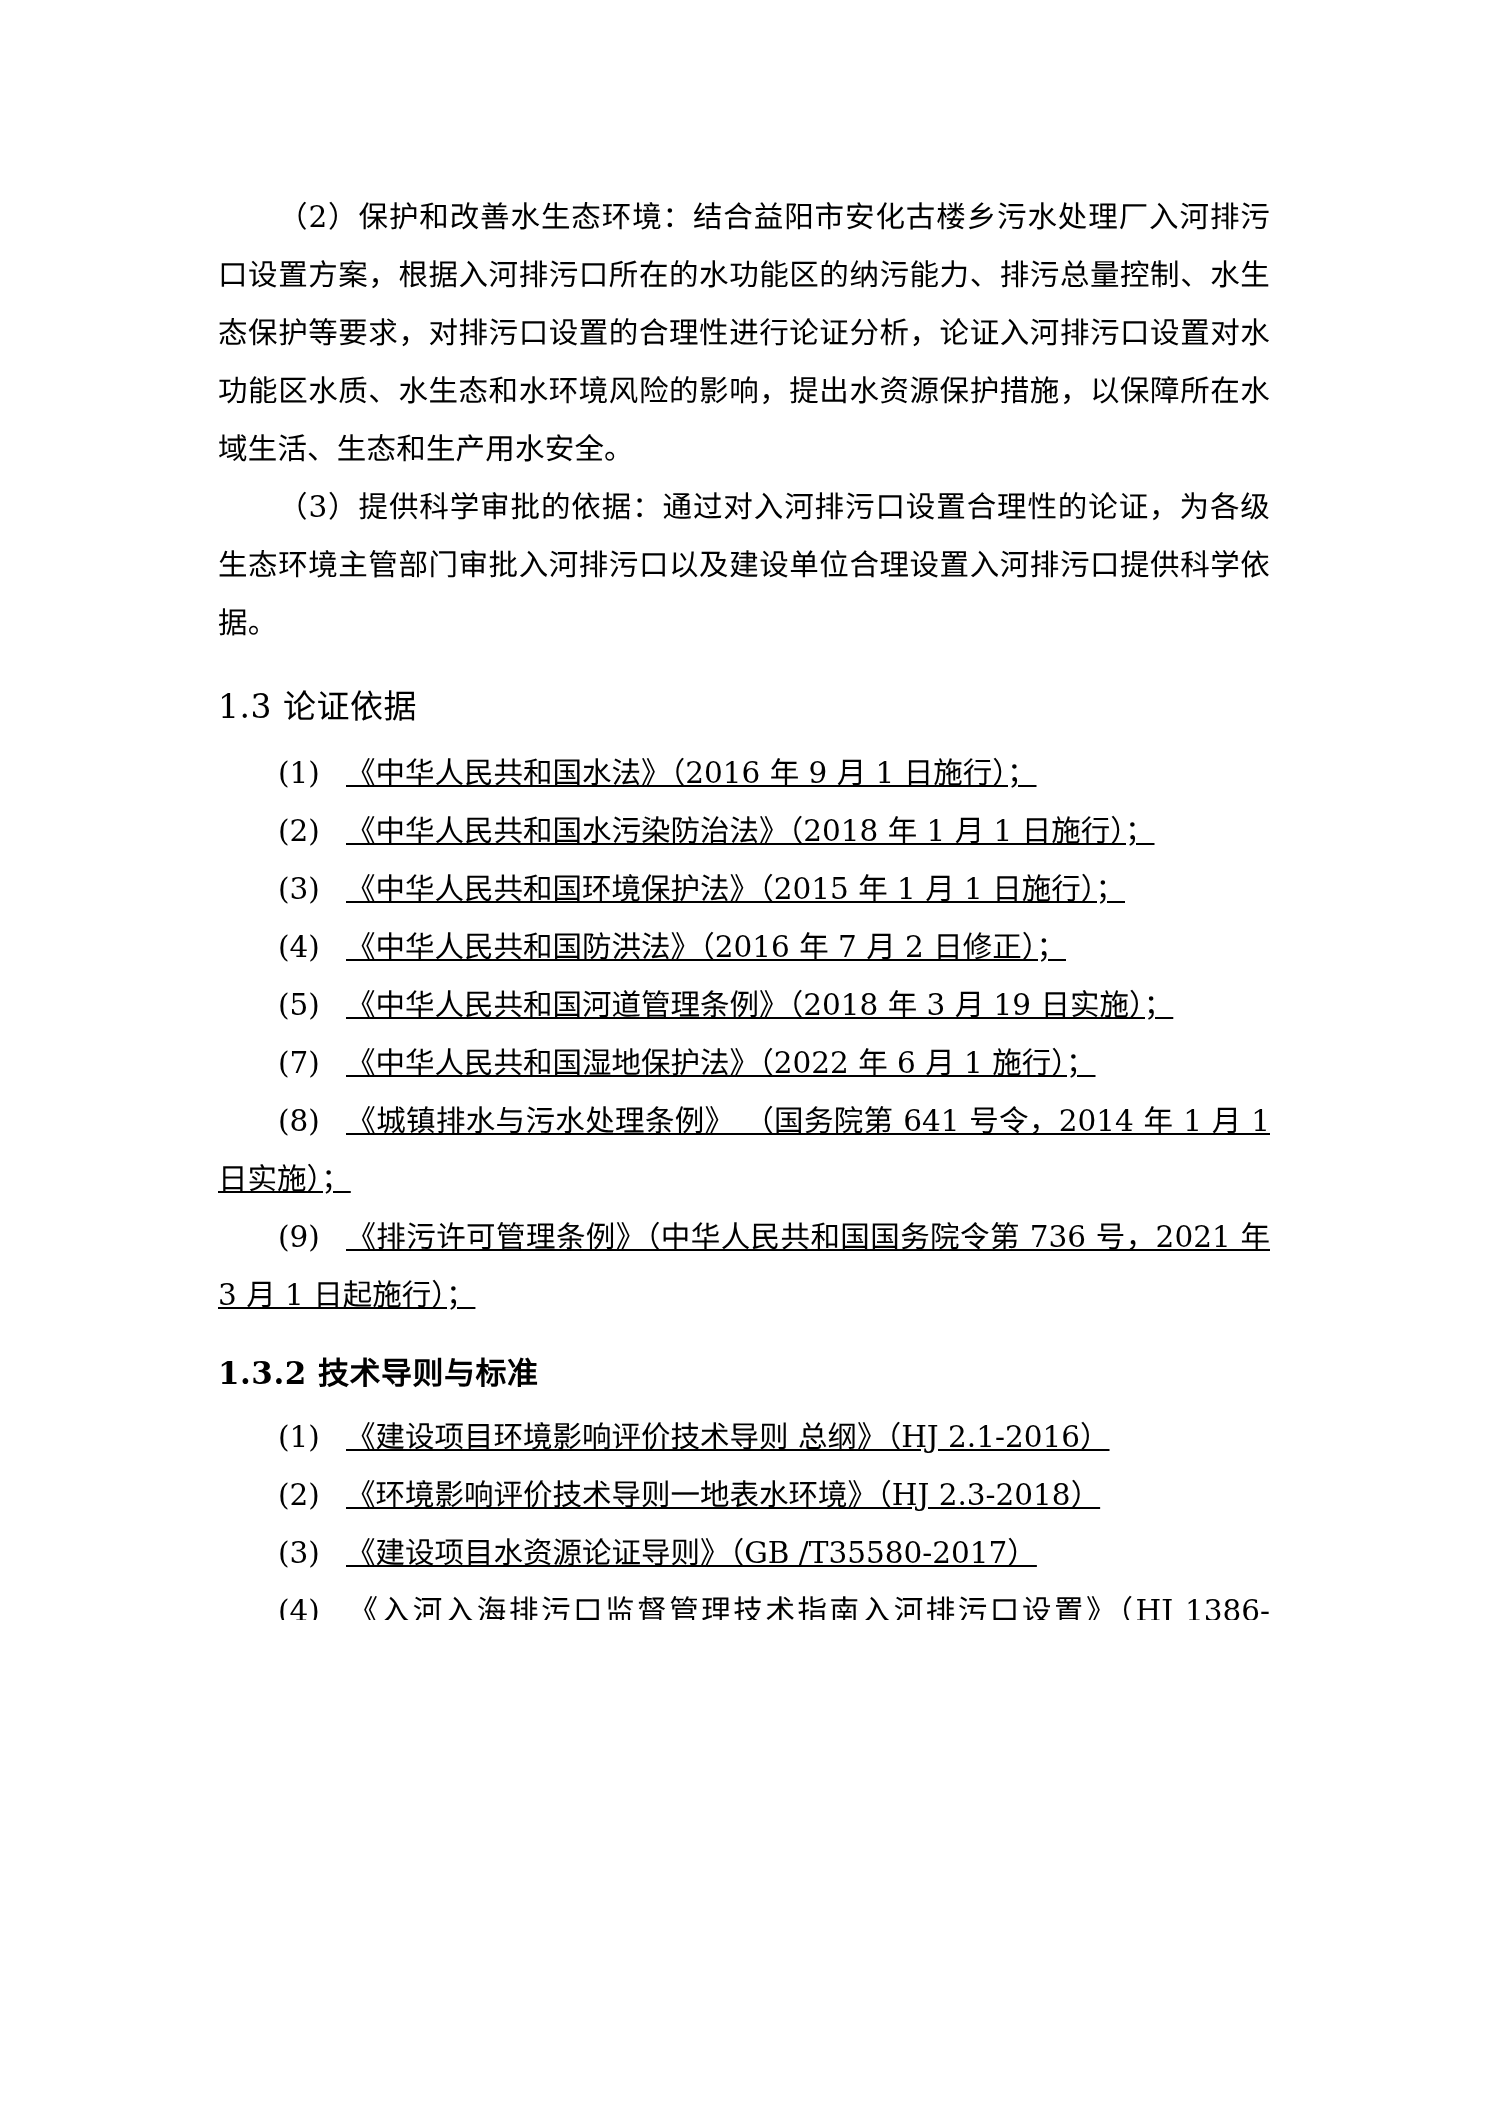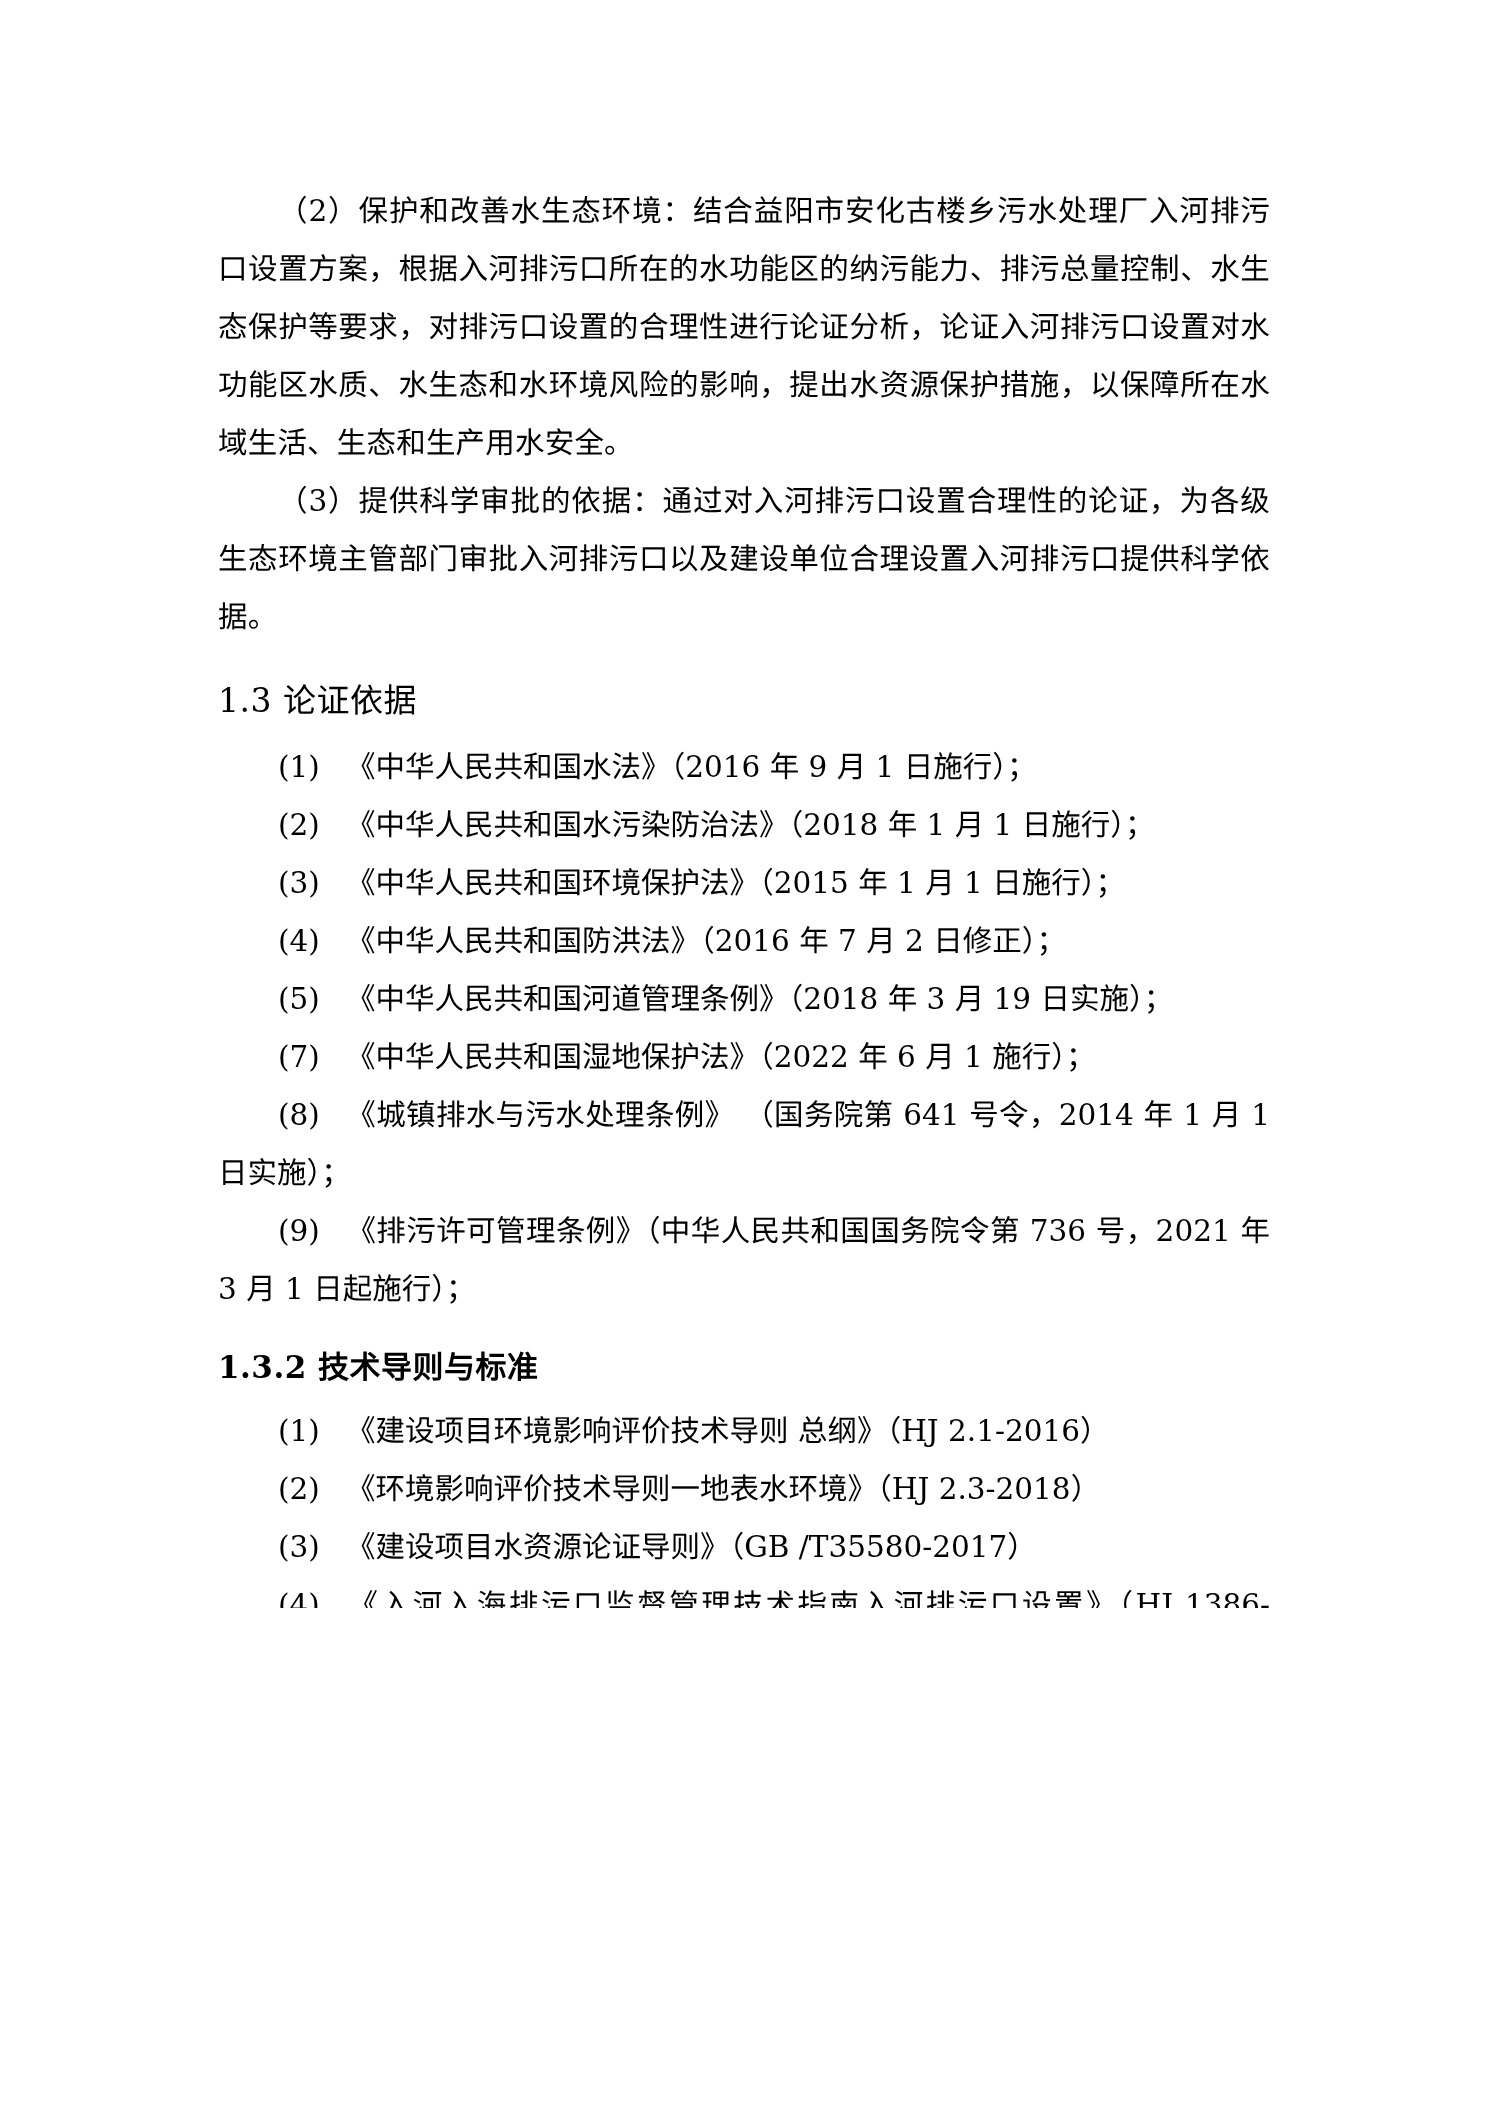--- a/index.html
+++ b/index.html
@@ -5,21 +5,21 @@
   html, body {
     margin: 0;
     padding: 0;
     background: #ffffff;
   }
   .page {
     position: relative;
     width: 1488px;
     height: 1584px;
     background: #ffffff;
-    margin: 12px auto;
+    margin: 18px auto;
     box-sizing: border-box;
     font-family: "DejaVu Serif", "Liberation Serif", serif;
     color: #000000;
   }
   .content {
     position: absolute;
     left: 218px;
     top: 170px;
     width: 1052px;
   }
@@ -45,20 +45,21 @@
     font-size: 31px;
     line-height: 58px;
     font-weight: bold;
     margin: 20px 0 6px 0;
     letter-spacing: 0.5px;
   }
   .list {
     margin: 0;
     padding: 0;
     list-style: none;
+    text-decoration: underline;
   }
   .list-item {
     font-size: 29.5px;
     line-height: 58px;
     display: block;
     text-align: justify;
     text-justify: inter-ideograph;
   }
   .item-num {
     display: inline-block;

